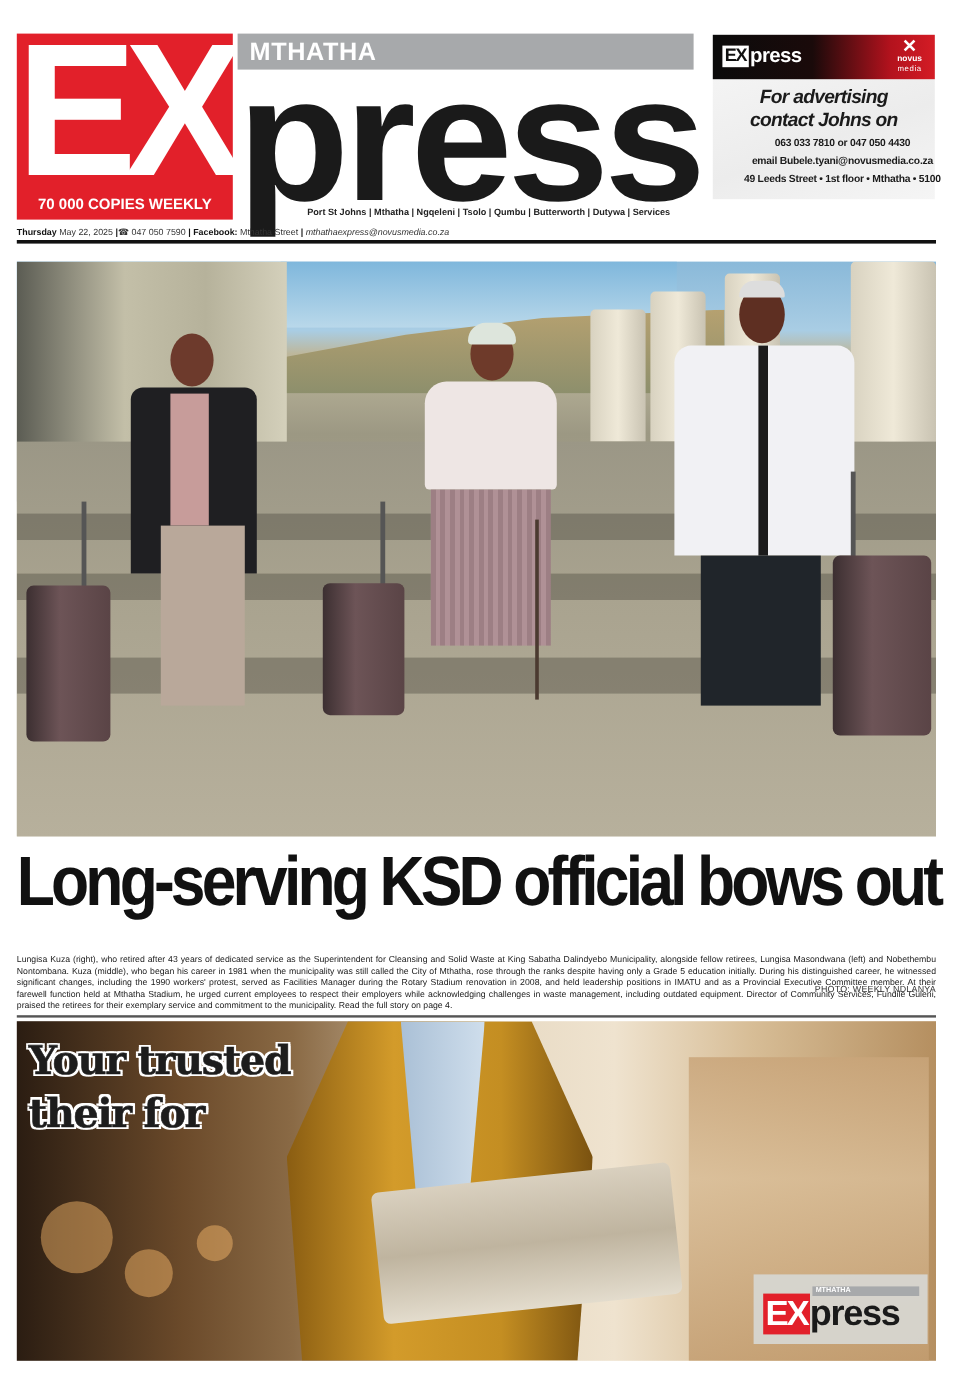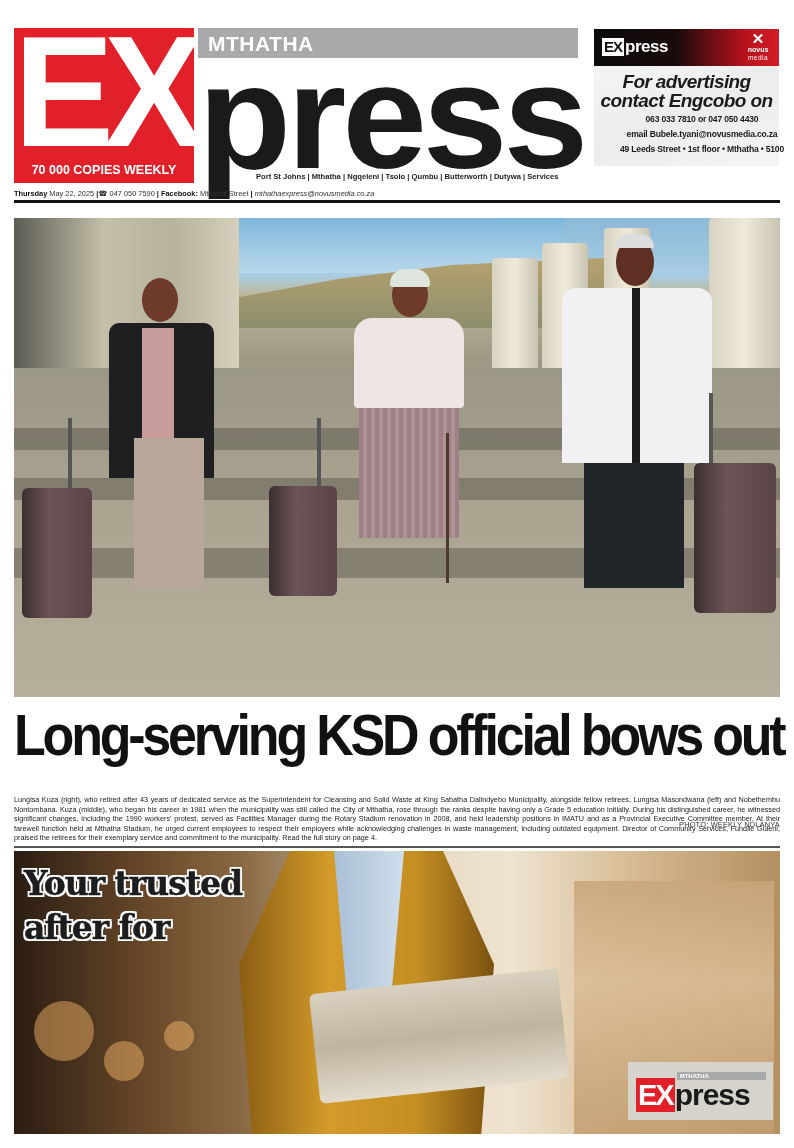--- a/index.html
+++ b/index.html
@@ -20,21 +20,21 @@
   
   .ad{left:594px;top:29px;width:185px;height:137px;background:linear-gradient(160deg,#f7f7f7,#ececec 60%,#f5f5f5);}
   .ad-head{left:594px;top:29px;width:185px;height:37px;background:linear-gradient(90deg,#0b0b0b 0%,#1a0a0a 45%,#b3121d 80%,#d41c25 100%);}
   .ad-logo{left:602px;top:36px;height:22px;display:flex;align-items:center;}
   .ad-logo .ex{background:#fff;color:#111;font-weight:bold;font-size:15px;line-height:18px;padding:0 2px;letter-spacing:-1px;}
   .ad-logo .pr{color:#fff;font-weight:bold;font-size:17px;line-height:18px;margin-left:1px;letter-spacing:-0.5px;}
   .ad-novus{left:740px;top:32px;width:36px;height:32px;color:#fff;text-align:center;}
   .ad-novus .x{font-size:15px;line-height:14px;font-weight:bold;}
   .ad-novus .n{font-size:7px;font-weight:bold;line-height:8px;}
   .ad-novus .m{font-size:6.5px;line-height:7px;letter-spacing:0.5px;}
-  .ad-title{left:594px;top:72px;width:185px;text-align:center;font-weight:bold;font-style:italic;font-size:19px;line-height:19px;color:#1b1b1b;letter-spacing:-0.6px;}
+  .ad-title{left:594px;top:72px;width:185px;text-align:center;font-weight:bold;font-style:italic;font-size:16px;line-height:19px;color:#1b1b1b;letter-spacing:-0.6px;}
   .ad-line{left:594px;width:216px;text-align:center;font-weight:bold;font-size:8.6px;color:#1b1b1b;letter-spacing:-0.2px;}
 
   
   .photo{left:14px;top:218px;width:766px;height:479px;overflow:hidden;background:linear-gradient(180deg,#8ab9d9 0%,#a9cde4 12%,#bdb79c 16%,#9c9883 30%,#a7a18a 50%,#b5ae98 100%);}
   .photo .sky{left:220px;top:0;width:330px;height:55px;background:linear-gradient(180deg,#7fb7dc,#b9d8ea);}
   .photo .hill{left:210px;top:40px;width:380px;height:70px;background:linear-gradient(180deg,#b6a170,#8d8f6c);clip-path:polygon(0 60%,30% 30%,60% 10%,100% 0,100% 100%,0 100%);}
   .photo .wallL{left:0;top:0;width:225px;height:200px;background:linear-gradient(90deg,#5b5c53,#c3bfa8 40%,#b6b29b 70%,#d4d0bb);}
   .photo .pillar{top:10px;width:46px;height:140px;background:linear-gradient(90deg,#d8d2c0,#efe9d8 50%,#c9c3b2);border-radius:4px 4px 0 0;}
   .photo .ground{left:0;top:150px;width:766px;height:329px;background:linear-gradient(180deg,#9b9786,#a9a38f 40%,#b7b09c);}
   .photo .shadow{left:0;width:766px;height:22px;background:rgba(60,58,50,0.35);}
@@ -93,21 +93,21 @@
   <span class="ex">EX</span>
   <span class="pr">press</span>
 </div>
 <div class="abs ad-novus">
   <div class="x">✕</div>
   <div class="n">novus</div>
   <div class="m">media</div>
 </div>
 <div class="abs ad-title">
   <div>For advertising</div>
-  <div>contact Engcobo on</div>
+  <div>contact Johns on</div>
 </div>
 <div class="abs ad-line" style="top:114px;">063 033 7810 or 047 050 4430</div>
 <div class="abs ad-line" style="top:129px;">email Bubele.tyani@novusmedia.co.za</div>
 <div class="abs ad-line" style="top:144px;">49 Leeds Street • 1st floor • Mthatha • 5100</div>
 
 <div class="abs photo" title="Three retirees standing with suitcases outside Mthatha Stadium">
   <div class="abs sky"></div>
   <div class="abs hill"></div>
   <div class="abs wallL"></div>
   <div class="abs pillar" style="left:478px;top:40px;height:110px;"></div>
@@ -158,21 +158,21 @@
   <div class="abs glow" style="left:20px;top:150px;width:60px;height:60px;"></div>
   <div class="abs glow" style="left:90px;top:190px;width:40px;height:40px;"></div>
   <div class="abs glow" style="left:150px;top:170px;width:30px;height:30px;"></div>
   <div class="abs building"></div>
   <div class="abs jacket"></div>
   <div class="abs shirt"></div>
   <div class="abs papers"></div>
 </div>
 <div class="abs promo-text">
   <div>Your trusted</div>
-  <div>after for</div>
+  <div>their for</div>
 </div>
 <div class="abs promo-logo-bg"></div>
 <div class="abs promo-logo">
   <span class="ex">EX</span>
   <span class="wrap">
     <span class="city">MTHATHA</span>
     <span class="pr">press</span>
   </span>
 </div>
 

